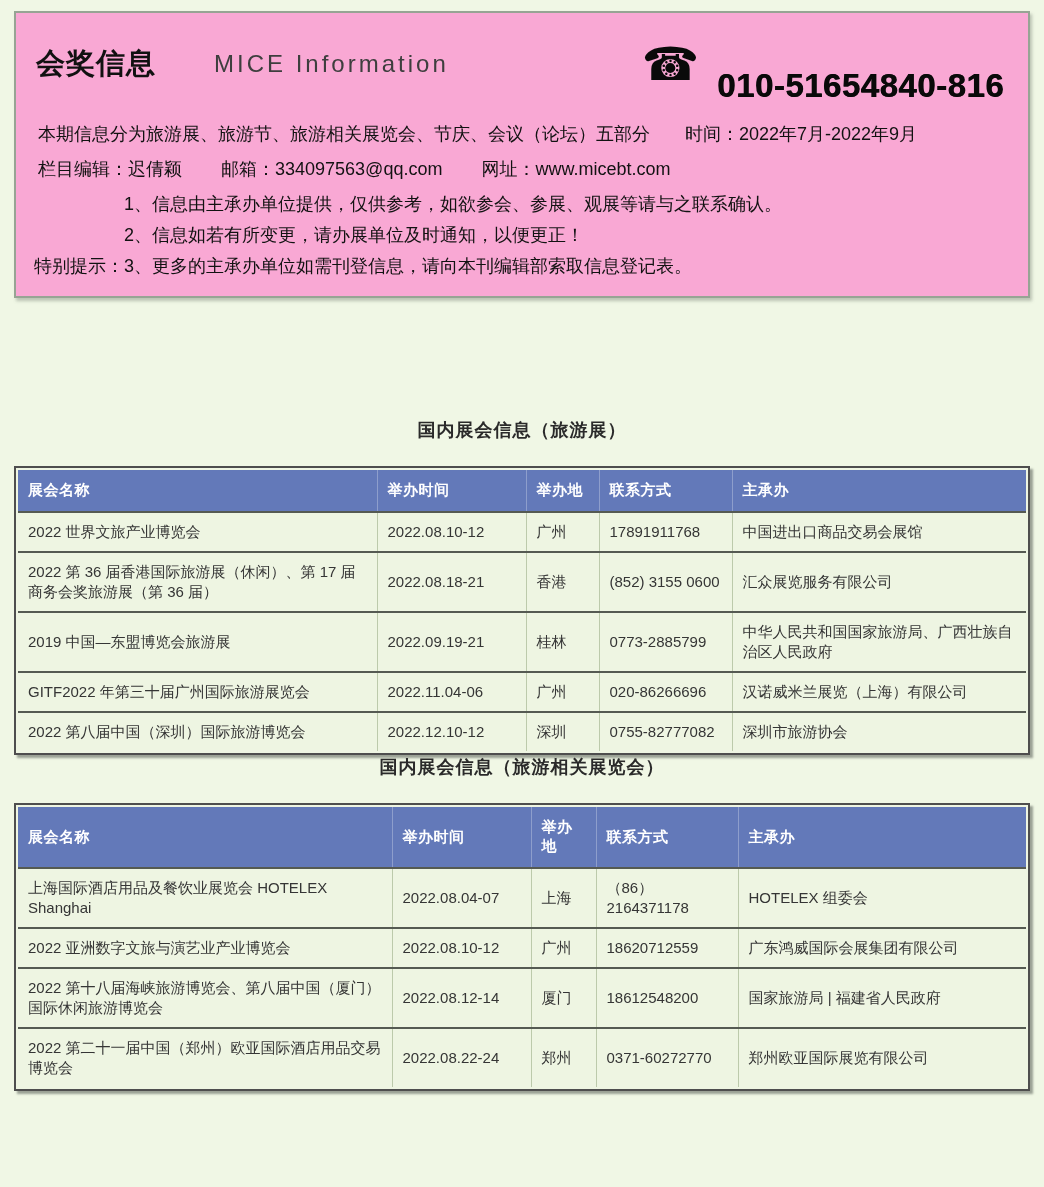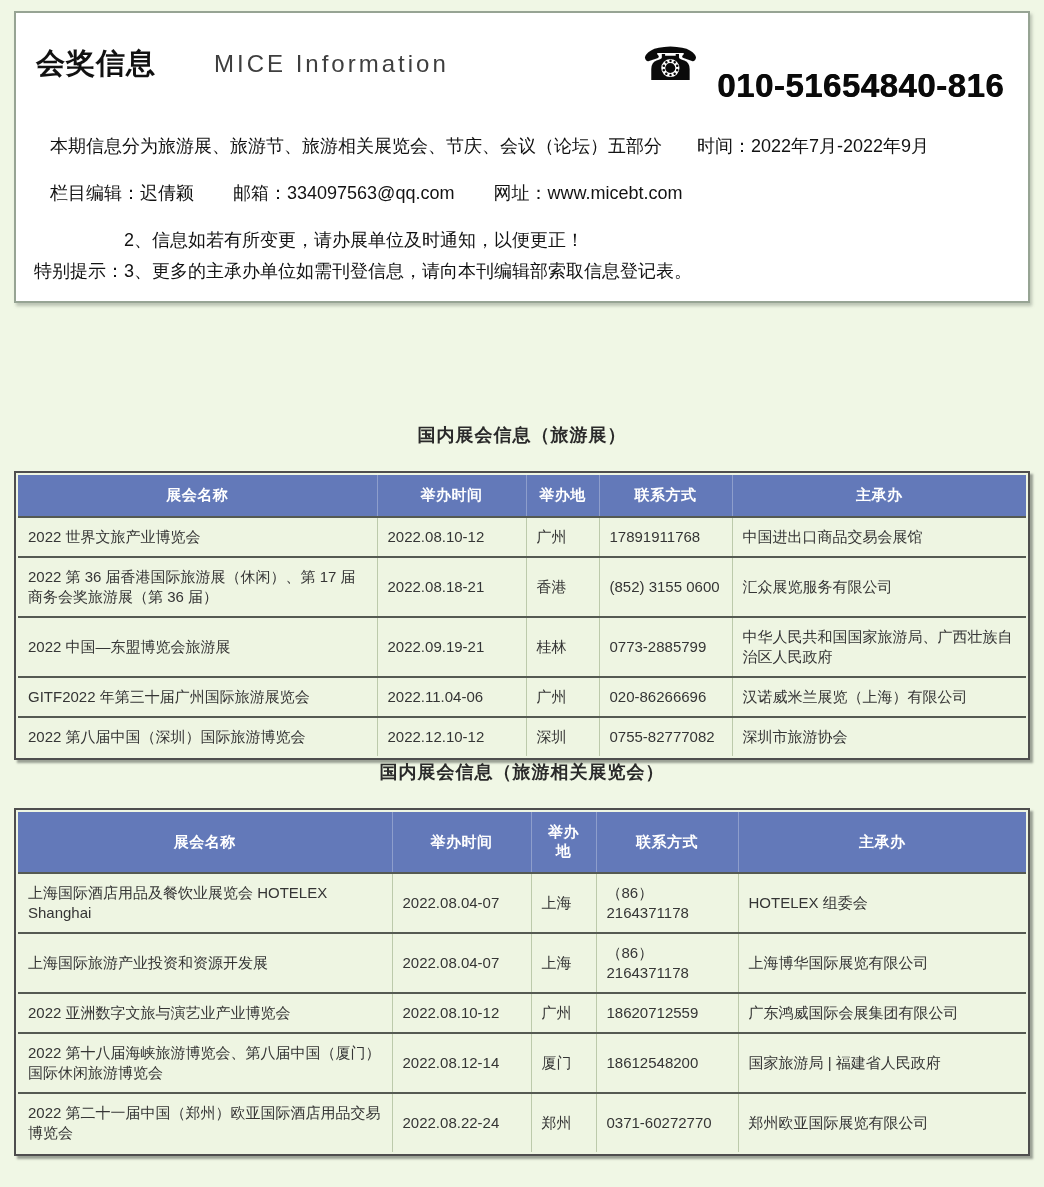--- a/index.html
+++ b/index.html
@@ -6,21 +6,21 @@
   body{
     width:1044px;height:1187px;overflow:hidden;
     background:#f0f7e5;
     font-family:"Liberation Sans","DejaVu Sans",sans-serif;
     color:#1c1c1c;
   }
   
   .info-box{
     margin:11px 14px 0 14px;
     border:2px solid #97a494;
-    background:#ffffff;
+    background:#f9a8d4;
     padding:4px 18px 14px 18px;
     box-shadow:2px 3px 3px rgba(90,100,90,0.35);
   }
   .info-header{
     display:flex;align-items:center;
     padding:6px 2px 10px 2px;
   }
   .title-cn{
     font-size:29px;font-weight:bold;color:#111;
     letter-spacing:1px;
@@ -30,21 +30,21 @@
     letter-spacing:3px;margin-left:58px;
   }
   .phone-wrap{margin-left:auto;display:flex;align-items:center;padding-right:4px;}
   .phone-icon{font-size:46px;line-height:40px;color:#0a0a0a;margin-right:18px;}
   .phone-num{
     font-size:33px;font-weight:bold;color:#0a0a0a;letter-spacing:0.5px;
     text-shadow:0.6px 0 0 #0a0a0a;
     margin-top:44px;
   }
   .info-body{font-size:18px;line-height:31px;color:#121212;}
-  .info-line{margin:16px;}
+  .info-line{margin:4px;}
   .seg-gap{margin-left:34px;}
   .seg-gap-sm{margin-left:30px;}
   .notice-row{display:flex;align-items:flex-end;}
   .notice-label{white-space:nowrap;}
   .notice-lines div{white-space:nowrap;}
   
   .section-title{
     text-align:center;font-size:18px;font-weight:bold;color:#2a2a2a;
     margin:0;letter-spacing:1px;
   }
@@ -57,21 +57,21 @@
     background:#eef5e2;
     padding:2px;
     box-shadow:3px 3px 2px rgba(70,75,70,0.5);
   }
   table{
     width:100%;border-collapse:collapse;table-layout:fixed;
     font-size:15px;color:#353535;
   }
   thead th{
     background:#6379b9;color:#ffffff;
-    font-size:15px;font-weight:bold;text-align:center;
+    font-size:15px;font-weight:bold;text-align:left;
     padding:11px 10px;letter-spacing:0.5px;
   }
   tbody td{
     padding:9px 10px;
     border-top:2px solid #555a52;
     line-height:20px;
     vertical-align:middle;
     overflow:hidden;
   }
   tbody td + td, thead th + th{border-left:1px solid #bccaab;}
@@ -105,20 +105,21 @@
       <span class="seg-gap-sm">时间：2022年7月-2022年9月</span>
     </p>
     <p class="info-line">
       <span>栏目编辑：迟倩颖</span>
       <span class="seg-gap">邮箱：334097563@qq.com</span>
       <span class="seg-gap">网址：www.micebt.com</span>
     </p>
     <div class="notice-row">
       <span class="notice-label">特别提示：</span>
       <div class="notice-lines">
+        <div>1、信息由主承办单位提供，仅供参考，如欲参会、参展、观展等请与之联系确认。</div>
         <div>2、信息如若有所变更，请办展单位及时通知，以便更正！</div>
         <div>3、更多的主承办单位如需刊登信息，请向本刊编辑部索取信息登记表。</div>
       </div>
     </div>
   </div>
 </div>
 
 <h2 class="section-title gap-1">国内展会信息（旅游展）</h2>
 <div class="tbl-frame">
   <table class="t1">
@@ -147,21 +148,21 @@
           <td>中国进出口商品交易会展馆</td>
         </tr>
         <tr>
           <td>2022 第 36 届香港国际旅游展（休闲）、第 17 届商务会奖旅游展（第 36 届）</td>
           <td>2022.08.18-21</td>
           <td>香港</td>
           <td>(852) 3155 0600</td>
           <td>汇众展览服务有限公司</td>
         </tr>
         <tr>
-          <td>2022 中国—东盟博览会旅游展</td>
+          <td>2019 中国—东盟博览会旅游展</td>
           <td>2022.09.19-21</td>
           <td>桂林</td>
           <td>0773-2885799</td>
           <td>中华人民共和国国家旅游局、广西壮族自治区人民政府</td>
         </tr>
         <tr>
           <td>GITF2022 年第三十届广州国际旅游展览会</td>
           <td>2022.11.04-06</td>
           <td>广州</td>
           <td>020-86266696</td>
@@ -199,27 +200,20 @@
     </thead>
     <tbody>
         <tr>
           <td>上海国际酒店用品及餐饮业展览会 HOTELEX Shanghai</td>
           <td>2022.08.04-07</td>
           <td>上海</td>
           <td>（86）2164371178</td>
           <td>HOTELEX 组委会</td>
         </tr>
         <tr>
-          <td>上海国际旅游产业投资和资源开发展</td>
-          <td>2022.08.04-07</td>
-          <td>上海</td>
-          <td>（86）2164371178</td>
-          <td>上海博华国际展览有限公司</td>
-        </tr>
-        <tr>
           <td>2022 亚洲数字文旅与演艺业产业博览会</td>
           <td>2022.08.10-12</td>
           <td>广州</td>
           <td>18620712559</td>
           <td>广东鸿威国际会展集团有限公司</td>
         </tr>
         <tr>
           <td>2022 第十八届海峡旅游博览会、第八届中国（厦门）国际休闲旅游博览会</td>
           <td>2022.08.12-14</td>
           <td>厦门</td>

